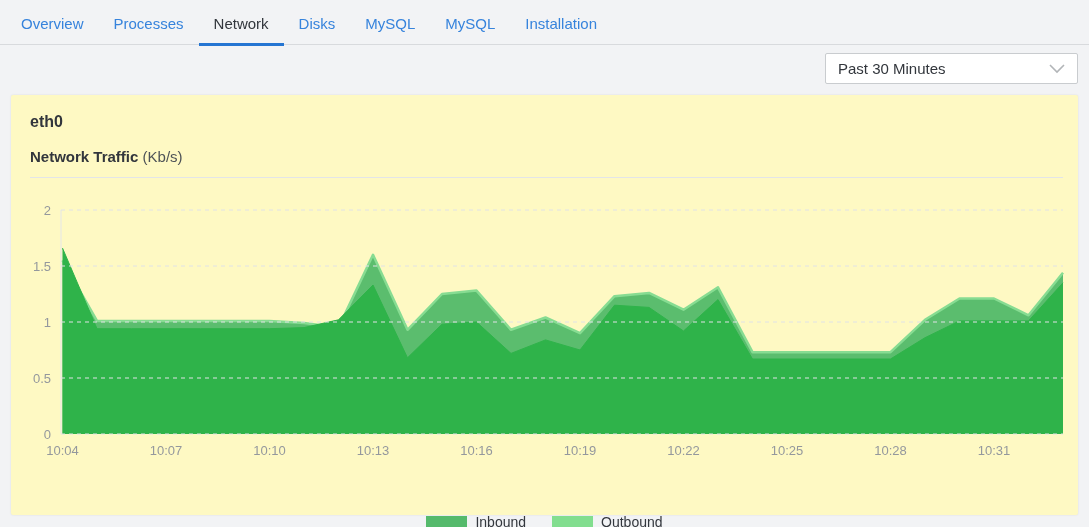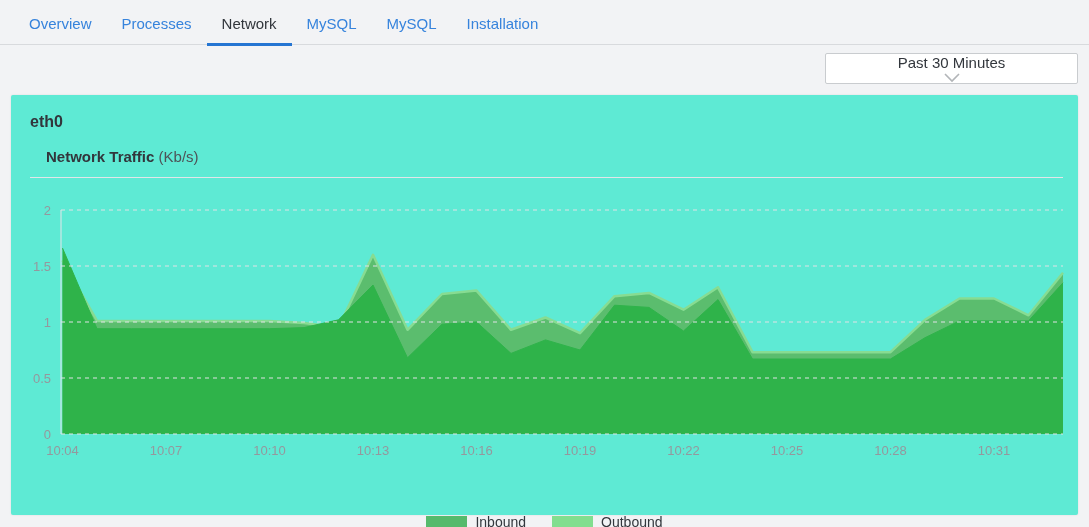--- a/index.html
+++ b/index.html
@@ -9,21 +9,21 @@
     background: #f2f3f5;
     color: #32363c;
     position: relative;
   }
 
   
   .tabbar {
     display: flex;
     align-items: flex-end;
     height: 45px;
-    padding-left: 14px;
+    padding-left: 6px;
     border-bottom: 1px solid #d8dadd;
   }
   .tab {
     padding: 14px 15px 11px 15px;
     font-size: 15px;
     color: #3683dc;
     cursor: pointer;
     border-bottom: 3px solid transparent;
     margin-bottom: -2px;
     white-space: nowrap;
@@ -45,47 +45,46 @@
     background: #fff;
     border: 1px solid #c9cccf;
     border-radius: 2px;
     display: flex;
     align-items: center;
     justify-content: space-between;
     padding: 0 12px;
     font-size: 15px;
     color: #32363c;
     cursor: pointer;
-    flex-direction: column;
   }
   .range-select .chev { display:flex; align-items:center; }
 
   
   .card {
     position: absolute;
     left: 11px;
     top: 95px;
     width: 1067px;
     height: 420px;
-    background: #5eead4;
+    background: #fef9c3;
     border-radius: 2px;
     box-shadow: 0 0 2px rgba(50,54,60,0.12);
   }
   .card-title {
     padding: 18px 0 0 19px;
     font-size: 16px;
     font-weight: 700;
     color: #32363c;
   }
   .chart-heading {
     padding: 17px 0 0 19px;
     font-size: 15px;
     color: #32363c;
   }
-  .chart-heading .bold { font-weight: 700; margin-left: 16px; }
+  .chart-heading .bold { font-weight: 700; }
   .chart-heading .unit { font-weight: 400; color: #4e5357; }
   .heading-divider {
     margin: 12px 15px 0 19px;
     border-top: 1px solid #e3e5e8;
   }
   .chart-svg { position: absolute; left: 0; top: 100px; }
   .legend {
     position: absolute;
     left: 0;
     top: 379px;
@@ -102,20 +101,21 @@
 
   svg text { font-family: "Liberation Sans", sans-serif; }
 </style>
 </head>
 <body>
 
 <nav class="tabbar" id="tabbar">
     <div class="tab">Overview</div>
     <div class="tab">Processes</div>
     <div class="tab active">Network</div>
+    <div class="tab">Disks</div>
     <div class="tab">MySQL</div>
     <div class="tab">MySQL</div>
     <div class="tab">Installation</div>
   </nav>
 
 <div class="toolbar">
   <div class="range-select">
     <span>Past 30 Minutes</span>
     <span class="chev">
       <svg width="16" height="10" viewBox="0 0 16 10">

